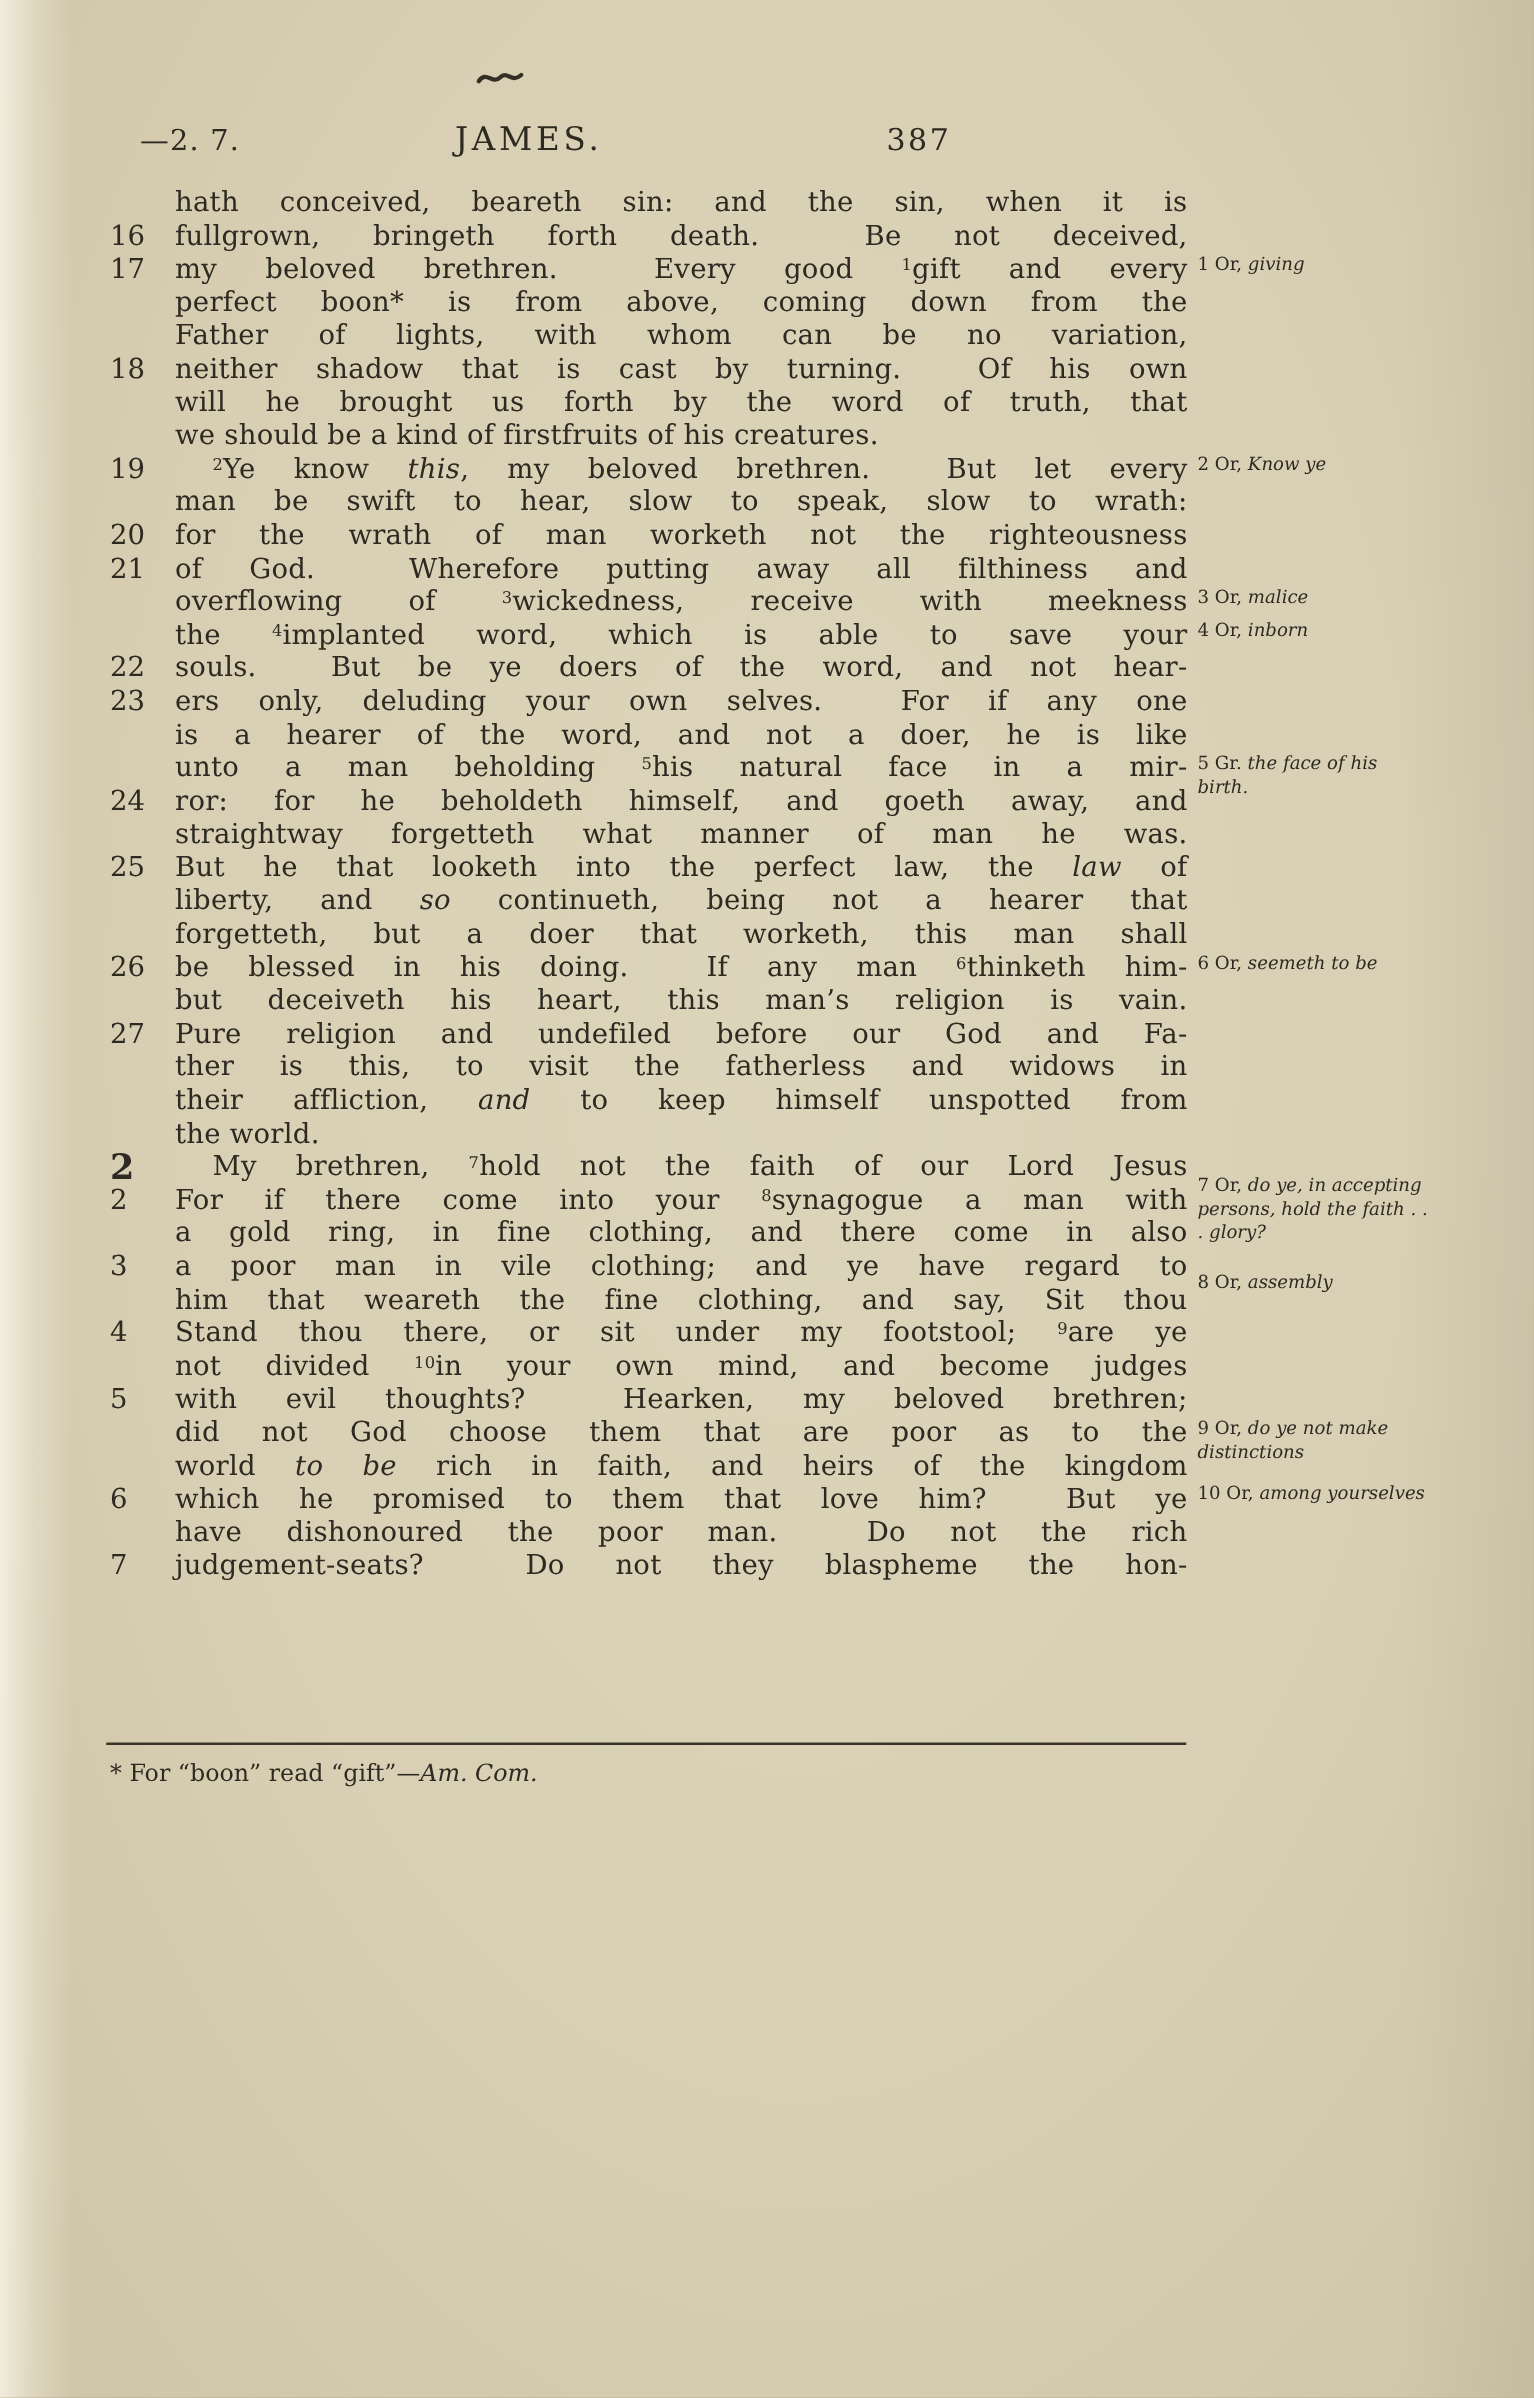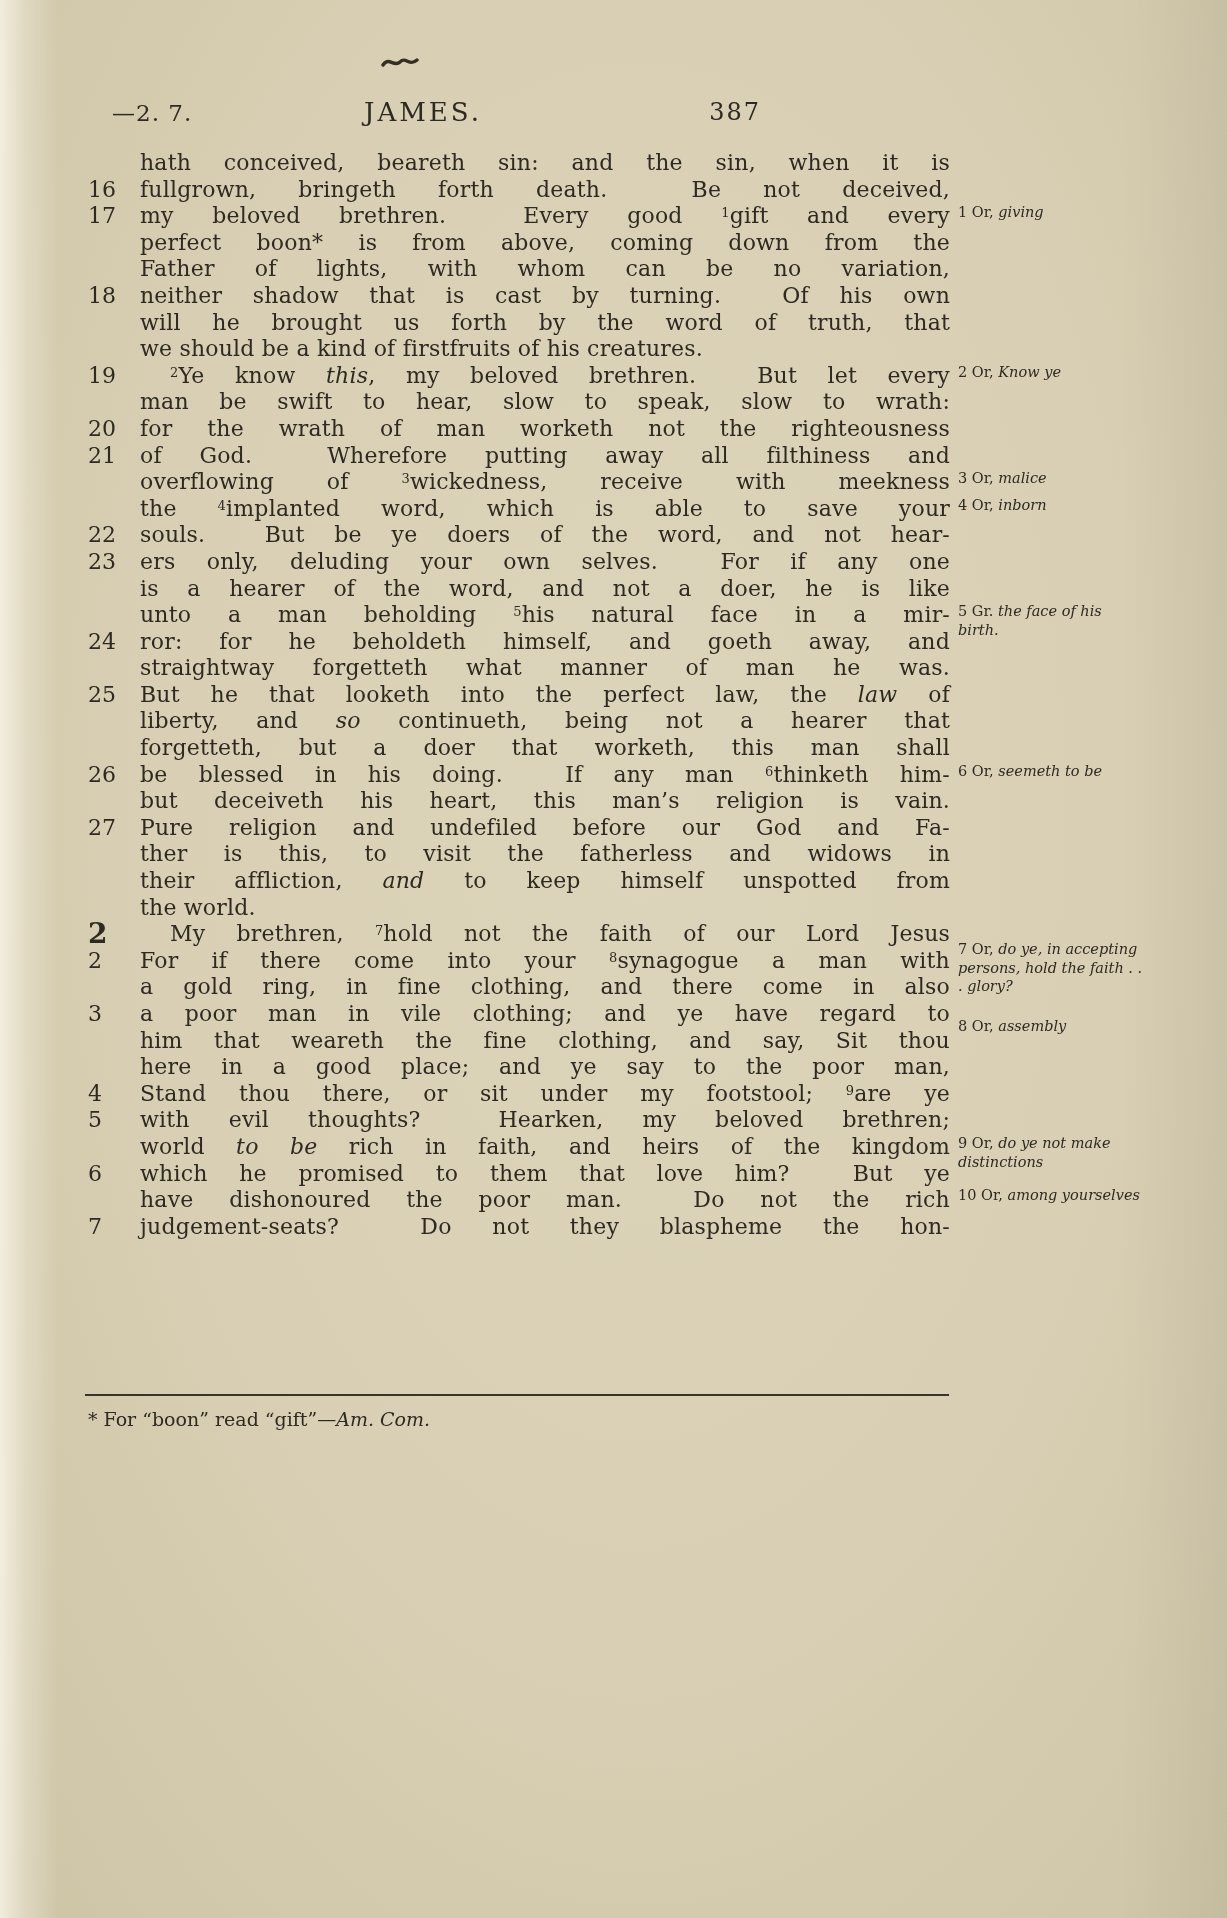--- a/index.html
+++ b/index.html
@@ -199,30 +199,34 @@
       </div>
       <div class="line">
         <span class="vnum">3</span>
         <span class="ltext">a poor man in vile clothing; and ye have regard to</span>
       </div>
       <div class="line">
         <span class="vnum"></span>
         <span class="ltext">him that weareth the fine clothing, and say, Sit thou</span>
       </div>
       <div class="line">
-        <span class="vnum"></span>
-        <span class="ltext">here in a good place; and ye say to the poor man,</span>
-      </div>
-      <div class="line">
         <span class="vnum">4</span>
         <span class="ltext">Stand thou there, or sit under my footstool; <sup>9</sup>are ye</span>
       </div>
       <div class="line">
+        <span class="vnum"></span>
+        <span class="ltext">not divided <sup>10</sup>in your own mind, and become judges</span>
+      </div>
+      <div class="line">
         <span class="vnum">5</span>
         <span class="ltext">with evil thoughts?  Hearken, my beloved brethren;</span>
+      </div>
+      <div class="line">
+        <span class="vnum"></span>
+        <span class="ltext">did not God choose them that are poor as to the</span>
       </div>
       <div class="line">
         <span class="vnum"></span>
         <span class="ltext">world <i>to be</i> rich in faith, and heirs of the kingdom</span>
       </div>
       <div class="line">
         <span class="vnum">6</span>
         <span class="ltext">which he promised to them that love him?  But ye</span>
       </div>
       <div class="line">

